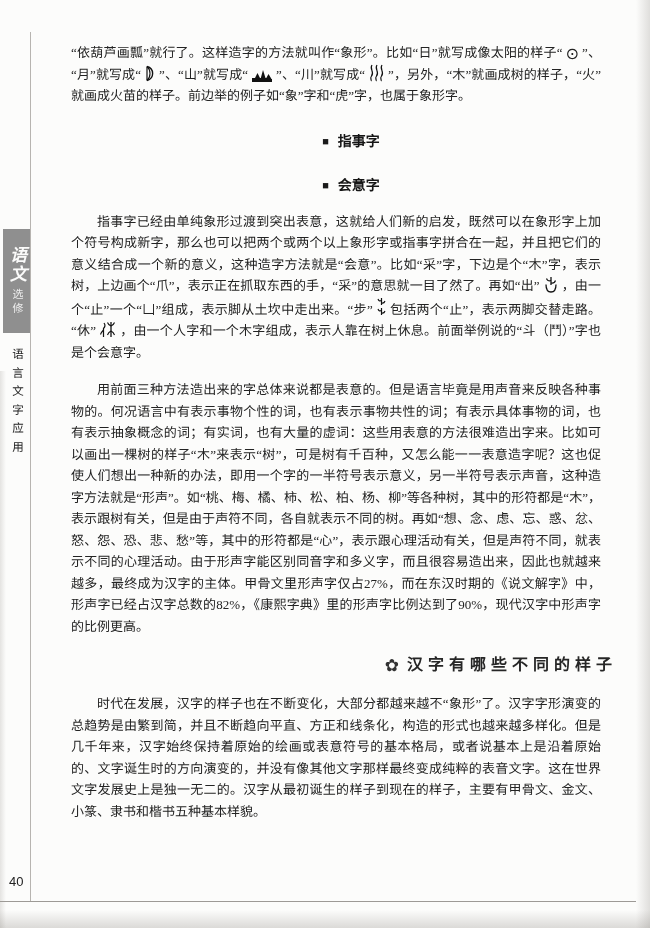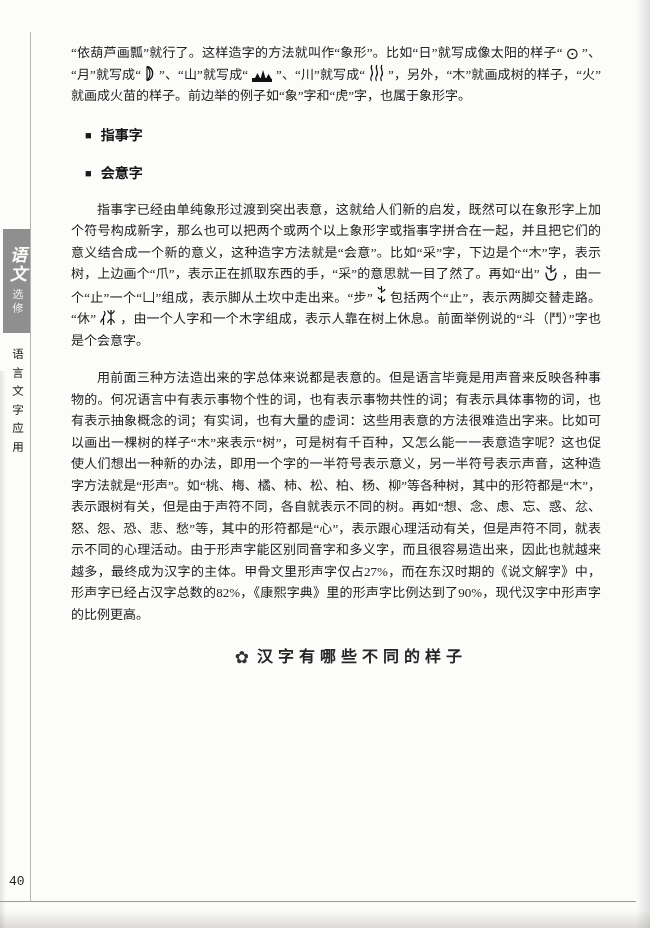--- a/index.html
+++ b/index.html
@@ -22,32 +22,32 @@
   .series-box{position:absolute;left:3px;top:229px;width:27px;height:104px;background:#8f8f8f;
     display:flex;flex-direction:column;align-items:center;justify-content:center;}
   .series-title{color:#fbfbfa;font-size:17px;line-height:21px;font-weight:bold;font-style:italic;
     writing-mode:vertical-rl;letter-spacing:2px;}
   .series-edition{color:#ececec;font-size:11px;line-height:15px;writing-mode:vertical-rl;
     letter-spacing:3px;margin-top:4px;}
   .subject-vertical{position:absolute;left:9px;top:348px;writing-mode:vertical-rl;
     font-size:11.5px;color:#1d1d1d;letter-spacing:7px;font-family:"Liberation Serif",serif;}
 
   .page-number{position:absolute;left:9px;top:874px;font-size:13px;color:#222;
-    font-family:Liberation Mono, monospace;}
+    font-family:Liberation Sans, sans-serif;}
 
   
   .content{position:absolute;left:55px;top:26px;width:562px;color:#232323;
     font-size:13px;line-height:21.5px;text-align:justify;text-justify:inter-ideograph;}
   .para{margin:16px;text-indent:2em;}
   .para.first{text-indent:0;}
-  .sec-h{margin:18px 0 4px 30px;font-family:"Liberation Sans","DejaVu Sans",sans-serif;
-    font-size:14px;font-weight:bold;color:#161616;line-height:20px;text-align:left;}
+  .sec-h{margin:24px 0 4px 30px;font-family:"Liberation Sans","DejaVu Sans",sans-serif;
+    font-size:14px;font-weight:bold;color:#161616;line-height:20px;text-align:center;}
   .sec-h .bullet{font-size:11px;margin-right:9px;vertical-align:1px;color:#1a1a1a;}
   .chapter-h{margin:16px 0 10px 30px;font-size:16px;font-weight:bold;color:#262626;
-    letter-spacing:5px;line-height:31px;text-align:center;font-family:"Liberation Serif",serif;}
+    letter-spacing:5px;line-height:24px;text-align:right;font-family:"Liberation Serif",serif;}
   .chapter-h .flower{font-size:17px;margin-right:8px;letter-spacing:0;color:#333;
     font-family:"DejaVu Sans",sans-serif;vertical-align:-1px;}
 
   
   .glyph{display:inline-block;margin:0 3px;text-indent:0;}
   .glyph.sun{font-family:"DejaVu Sans",sans-serif;font-size:16px;vertical-align:-2px;line-height:1;}
   .glyph svg{vertical-align:-3px;}
 </style>
 </head>
 <body>
@@ -106,16 +106,17 @@
             <path d="M12,1 L12,16" fill="none" stroke="#111" stroke-width="1.3"></path>
             <path d="M12,5 C10,4 9,3 8.5,1.5" fill="none" stroke="#111" stroke-width="1.1"></path>
             <path d="M12,5 C14,4 15,3 15.5,1.5" fill="none" stroke="#111" stroke-width="1.1"></path>
             <path d="M12,10 C10,11 9,12.5 8.5,14" fill="none" stroke="#111" stroke-width="1.1"></path>
             <path d="M12,10 C14,11 15,12.5 15.5,14" fill="none" stroke="#111" stroke-width="1.1"></path>
           </svg></span><span>，由一个人字和一个木字组成，表示人靠在树上休息。前面举例说的“斗（鬥）”字也是个会意字。</span></p>
 
     <p class="para">用前面三种方法造出来的字总体来说都是表意的。但是语言毕竟是用声音来反映各种事物的。何况语言中有表示事物个性的词，也有表示事物共性的词；有表示具体事物的词，也有表示抽象概念的词；有实词，也有大量的虚词：这些用表意的方法很难造出字来。比如可以画出一棵树的样子“木”来表示“树”，可是树有千百种，又怎么能一一表意造字呢？这也促使人们想出一种新的办法，即用一个字的一半符号表示意义，另一半符号表示声音，这种造字方法就是“形声”。如“桃、梅、橘、柿、松、柏、杨、柳”等各种树，其中的形符都是“木”，表示跟树有关，但是由于声符不同，各自就表示不同的树。再如“想、念、虑、忘、惑、忿、怒、怨、恐、悲、愁”等，其中的形符都是“心”，表示跟心理活动有关，但是声符不同，就表示不同的心理活动。由于形声字能区别同音字和多义字，而且很容易造出来，因此也就越来越多，最终成为汉字的主体。甲骨文里形声字仅占27%，而在东汉时期的《说文解字》中，形声字已经占汉字总数的82%，《康熙字典》里的形声字比例达到了90%，现代汉字中形声字的比例更高。</p>
 
     <h2 class="chapter-h"><span class="flower">✿</span><span>汉字有哪些不同的样子</span></h2>
+    <p class="para">时代在发展，汉字的样子也在不断变化，大部分都越来越不“象形”了。汉字字形演变的总趋势是由繁到简，并且不断趋向平直、方正和线条化，构造的形式也越来越多样化。但是几千年来，汉字始终保持着原始的绘画或表意符号的基本格局，或者说基本上是沿着原始的、文字诞生时的方向演变的，并没有像其他文字那样最终变成纯粹的表音文字。这在世界文字发展史上是独一无二的。汉字从最初诞生的样子到现在的样子，主要有甲骨文、金文、小篆、隶书和楷书五种基本样貌。</p>
 
 
   </main>
 </div>
 
 </body></html>

